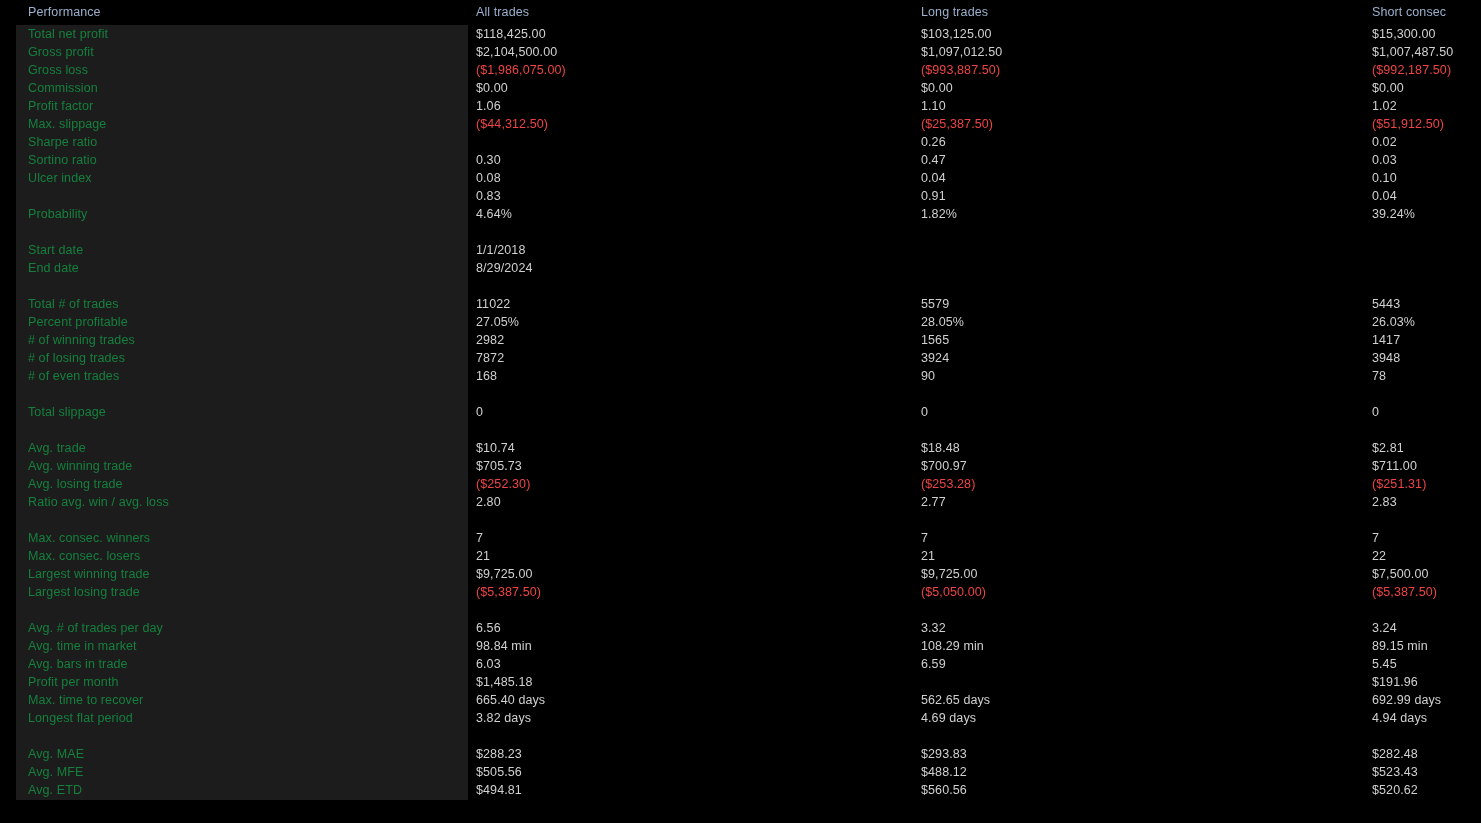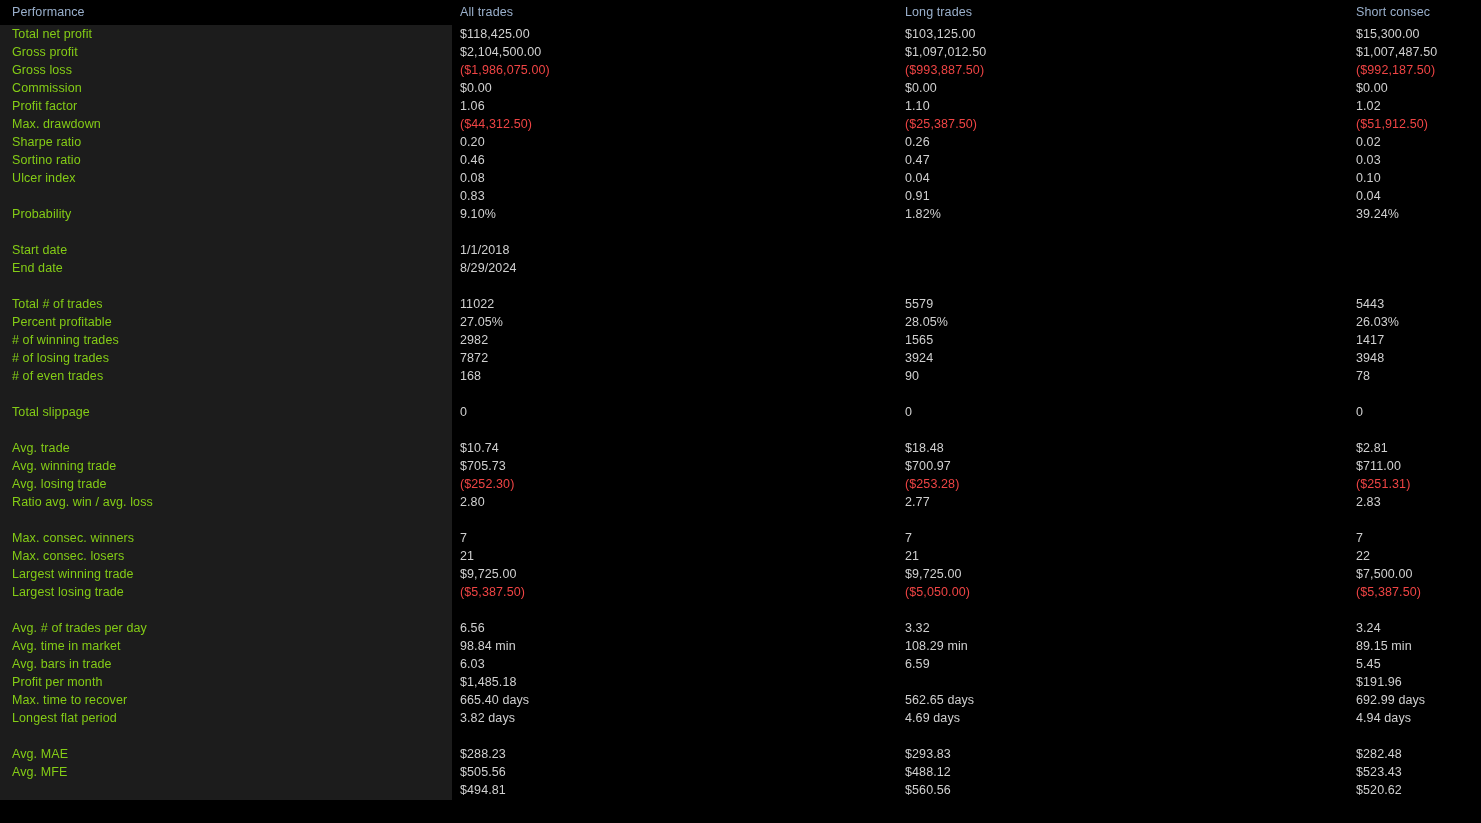--- a/index.html
+++ b/index.html
@@ -10,21 +10,21 @@
   body {
     width: 1481px;
     height: 823px;
     overflow: hidden;
     font-family: "Liberation Sans", sans-serif;
     color: #d8d8d8;
     position: relative;
   }
   #report {
     position: absolute;
-    left: 0;
+    left: 16px;
     top: 0;
     width: 1366px;
     height: 823px;
     background: #000000;
     border-radius: 18px;
   }
   
   #label-panel {
     position: absolute;
     left: 0;
@@ -61,21 +61,21 @@
   .c-label  { left: 12px;   width: 430px; }
   .c-all    { left: 460px;  width: 430px; }
   .c-long   { left: 905px;  width: 440px; }
   .c-short  { left: 1356px; width: 125px; }
 
   .header-row .cell {
     color: #9ab0cc;
     font-size: 12.5px;
   }
   .label {
-    color: #84cc16;
+    color: #15803d;
   }
   .value {
     color: #d0d0d0;
   }
   .value.neg {
     color: #ef4444;
   }
 </style>
 </head>
 <body>
@@ -118,51 +118,50 @@
           <div class="cell c-long value">$0.00</div>
           <div class="cell c-short value">$0.00</div>
         </div>
         <div class="row">
           <div class="cell c-label label">Profit factor</div>
           <div class="cell c-all value">1.06</div>
           <div class="cell c-long value">1.10</div>
           <div class="cell c-short value">1.02</div>
         </div>
         <div class="row">
-          <div class="cell c-label label">Max. drawdown</div>
+          <div class="cell c-label label">Max. slippage</div>
           <div class="cell c-all value neg">($44,312.50)</div>
           <div class="cell c-long value neg">($25,387.50)</div>
           <div class="cell c-short value neg">($51,912.50)</div>
         </div>
         <div class="row">
           <div class="cell c-label label">Sharpe ratio</div>
-          <div class="cell c-all value">0.20</div>
           <div class="cell c-long value">0.26</div>
           <div class="cell c-short value">0.02</div>
         </div>
         <div class="row">
           <div class="cell c-label label">Sortino ratio</div>
-          <div class="cell c-all value">0.46</div>
+          <div class="cell c-all value">0.30</div>
           <div class="cell c-long value">0.47</div>
           <div class="cell c-short value">0.03</div>
         </div>
         <div class="row">
           <div class="cell c-label label">Ulcer index</div>
           <div class="cell c-all value">0.08</div>
           <div class="cell c-long value">0.04</div>
           <div class="cell c-short value">0.10</div>
         </div>
         <div class="row">
           <div class="cell c-all value">0.83</div>
           <div class="cell c-long value">0.91</div>
           <div class="cell c-short value">0.04</div>
         </div>
         <div class="row">
           <div class="cell c-label label">Probability</div>
-          <div class="cell c-all value">9.10%</div>
+          <div class="cell c-all value">4.64%</div>
           <div class="cell c-long value">1.82%</div>
           <div class="cell c-short value">39.24%</div>
         </div>
         <div class="row spacer"></div>
         <div class="row">
           <div class="cell c-label label">Start date</div>
           <div class="cell c-all value">1/1/2018</div>
           <div class="cell c-long value"></div>
           <div class="cell c-short value"></div>
         </div>
@@ -303,20 +302,21 @@
           <div class="cell c-long value">$293.83</div>
           <div class="cell c-short value">$282.48</div>
         </div>
         <div class="row">
           <div class="cell c-label label">Avg. MFE</div>
           <div class="cell c-all value">$505.56</div>
           <div class="cell c-long value">$488.12</div>
           <div class="cell c-short value">$523.43</div>
         </div>
         <div class="row">
+          <div class="cell c-label label">Avg. ETD</div>
           <div class="cell c-all value">$494.81</div>
           <div class="cell c-long value">$560.56</div>
           <div class="cell c-short value">$520.62</div>
         </div>
       </div>
 
   </div>
 </div>
 
 </body></html>

